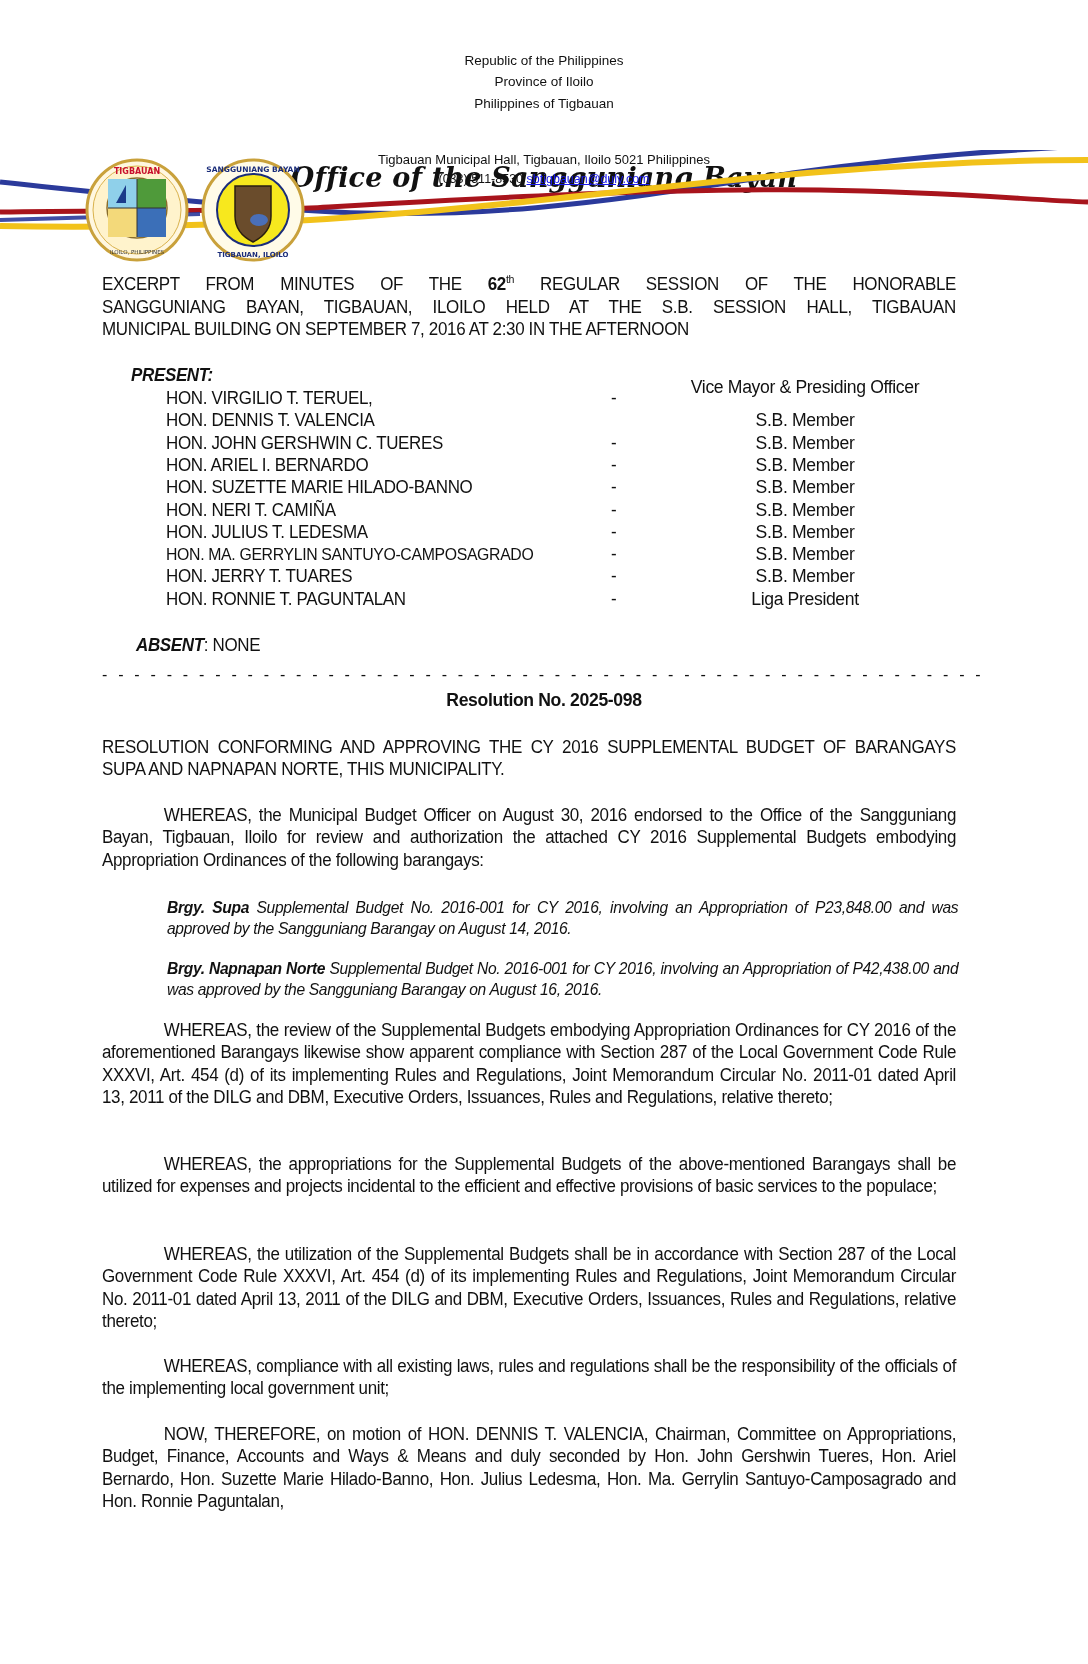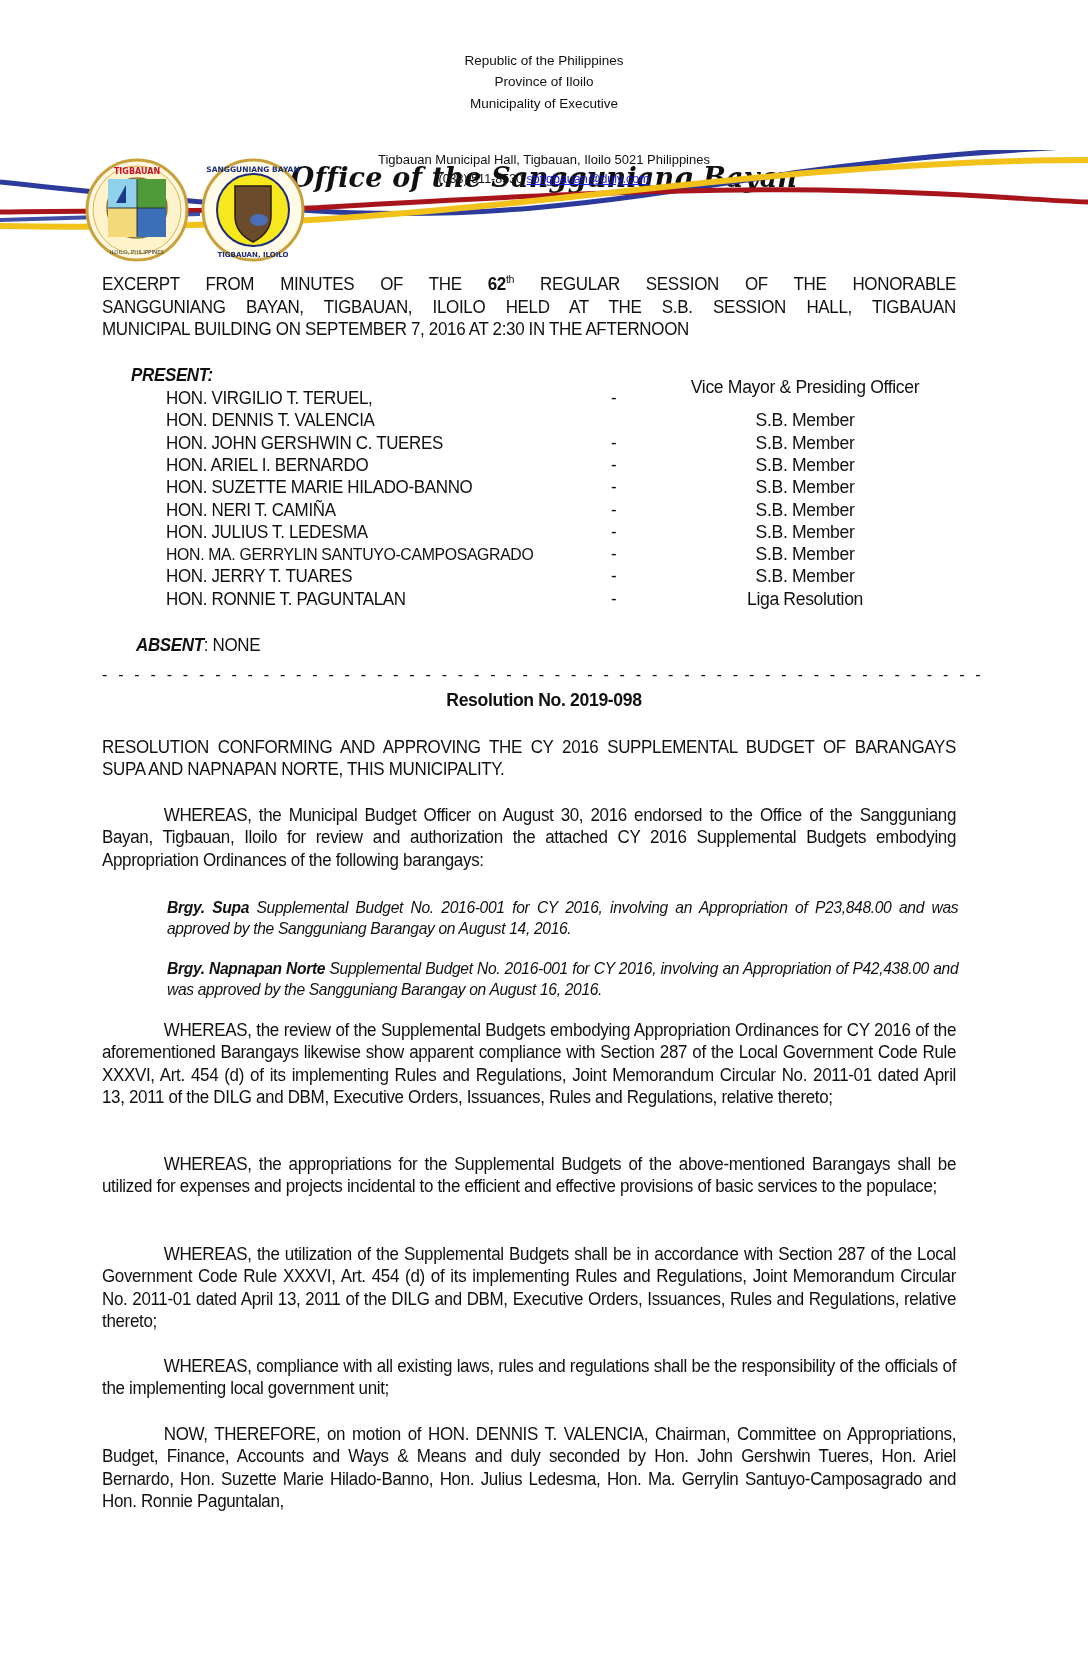--- a/index.html
+++ b/index.html
@@ -21,21 +21,21 @@
   .att-role { left: 660px; width: 290px; text-align: center; }
   .sub { font-size: 11px; vertical-align: super; line-height: 0; font-weight: normal; }
   .brgy { left: 167px; width: 820px; font-size: 16.2px; line-height: 20.5px; font-style: italic; text-align: justify; text-align-last: left; }
   .dashes { left: 102px; width: 880px; font-family: "Liberation Sans", sans-serif; font-size: 16px; overflow: hidden; white-space: nowrap; letter-spacing: 3.2px; }
 </style>
 </head>
 <body>
 
 <div class="abs hdr" style="top:53px;text-align:center;">Republic of the Philippines</div>
 <div class="abs hdr" style="top:74px;">Province of Iloilo</div>
-<div class="abs hdr" style="top:96px;">Municipality of Executive</div>
+<div class="abs hdr" style="top:96px;">Philippines of Tigbauan</div>
 <div class="abs office" style="top:114px;margin-top:48px;">Office of the Sangguniang Bayan</div>
 <div class="abs hdr" style="top:152px; font-size:13px;">Tigbauan Municipal Hall, Tigbauan, Iloilo 5021 Philippines</div>
 <div class="abs hdr" style="top:172px; font-size:12.5px;">
   <span>(033) 511-8530</span>
   <a class="email">sbtigbauan@duly.com</a>
 </div>
 
 <svg class="abs ribbon" viewBox="0 0 1088 110">
   <path d="M0,32 C60,38 120,46 300,60 C500,74 650,44 800,22 C900,8 1000,0 1088,-4" stroke="#2b3a9b" stroke-width="5" fill="none"></path>
   <path d="M0,62 C100,60 200,62 310,58 C450,50 650,38 820,40 C950,42 1030,50 1088,52" stroke="#a8141c" stroke-width="5" fill="none"></path>
@@ -98,30 +98,30 @@
     <div class="abs body-text att-dash" style="top: 520.8px;">-</div>
     <div class="abs body-text att-role" style="top: 520.8px; transform: none;">S.B. Member</div>
     <div class="abs body-text att-name" style="top: 543.1px; font-size: 16.4px;">HON. MA. GERRYLIN SANTUYO-CAMPOSAGRADO</div>
     <div class="abs body-text att-dash" style="top: 543.1px;">-</div>
     <div class="abs body-text att-role" style="top: 543.1px; transform: none;">S.B. Member</div>
     <div class="abs body-text att-name" style="top: 565.4px;">HON. JERRY T. TUARES</div>
     <div class="abs body-text att-dash" style="top: 565.4px;">-</div>
     <div class="abs body-text att-role" style="top: 565.4px; transform: none;">S.B. Member</div>
     <div class="abs body-text att-name" style="top: 587.7px;">HON. RONNIE T. PAGUNTALAN</div>
     <div class="abs body-text att-dash" style="top: 587.7px;">-</div>
-    <div class="abs body-text att-role" style="top: 587.7px; transform: none;">Liga Resolution</div>
+    <div class="abs body-text att-role" style="top: 587.7px; transform: none;">Liga President</div>
   </div>
 
 <div class="abs body-text" style="top:634px; left:136px;">
   <span class="bold ital">ABSENT</span><span>: NONE</span>
 </div>
 
 <div class="abs dashes" style="top:666px;">- - - - - - - - - - - - - - - - - - - - - - - - - - - - - - - - - - - - - - - - - - - - - - - - - - - - - - - - - - - - - - - - - - - - - -</div>
 
-<div class="abs body-text bold" style="top:689px; left:0; width:1088px; text-align:center; transform:none;">Resolution No. 2019-098</div>
+<div class="abs body-text bold" style="top:689px; left:0; width:1088px; text-align:center; transform:none;">Resolution No. 2025-098</div>
 
 <div class="abs body-text just" style="top:736px;">RESOLUTION CONFORMING AND APPROVING THE CY 2016 SUPPLEMENTAL BUDGET OF BARANGAYS SUPA AND NAPNAPAN NORTE, THIS MUNICIPALITY.</div>
 
 <div class="abs body-text just indent" style="top:804px;">WHEREAS, the Municipal Budget Officer on August 30, 2016 endorsed to the Office of the Sangguniang Bayan, Tigbauan, Iloilo for review and authorization the attached CY 2016 Supplemental Budgets embodying Appropriation Ordinances of the following barangays:</div>
 
 <div class="abs body-text brgy" style="top:897px;">
   <span class="bold">Brgy. Supa</span><span> Supplemental Budget No. 2016-001 for CY 2016, involving an Appropriation of P23,848.00 and was approved by the Sangguniang Barangay on August 14, 2016.</span>
 </div>
 <div class="abs body-text brgy" style="top:958px;">
   <span class="bold">Brgy. Napnapan Norte</span><span> Supplemental Budget No. 2016-001 for CY 2016, involving an Appropriation of P42,438.00 and was approved by the Sangguniang Barangay on August 16, 2016.</span>

